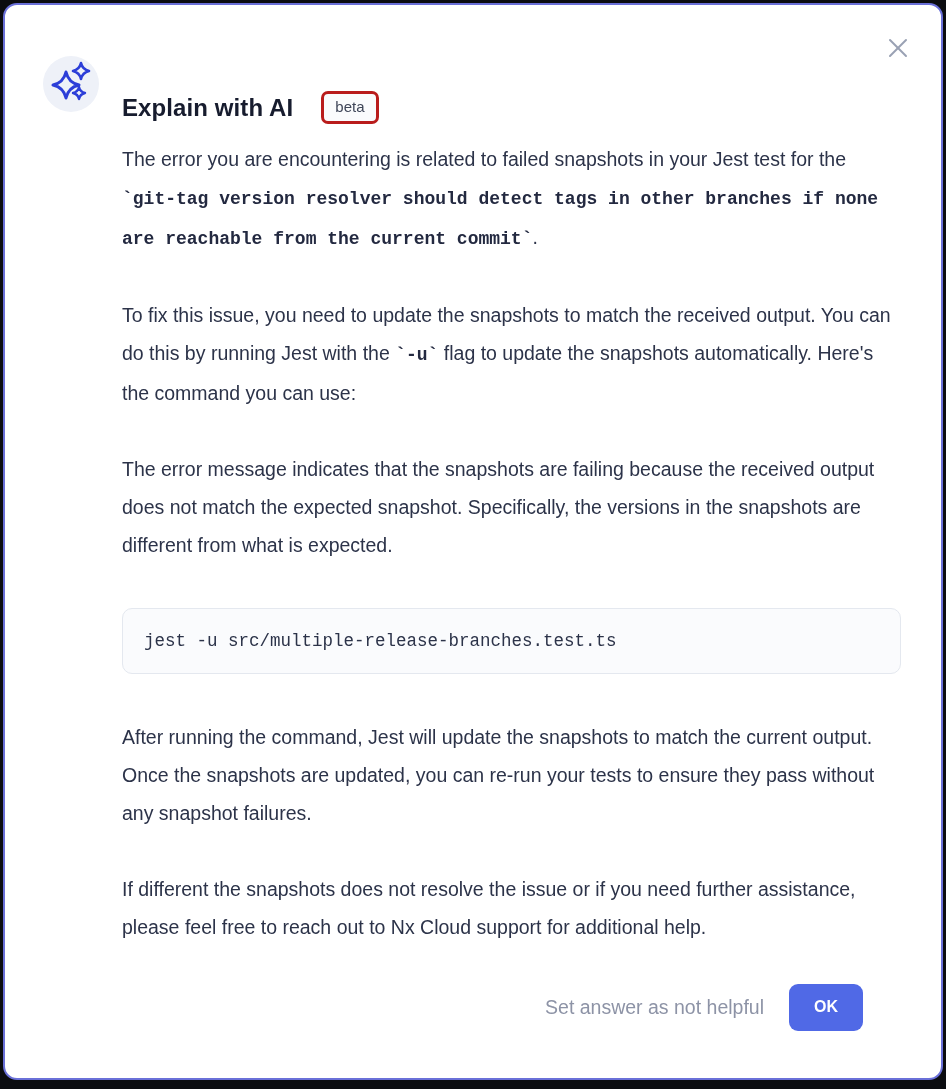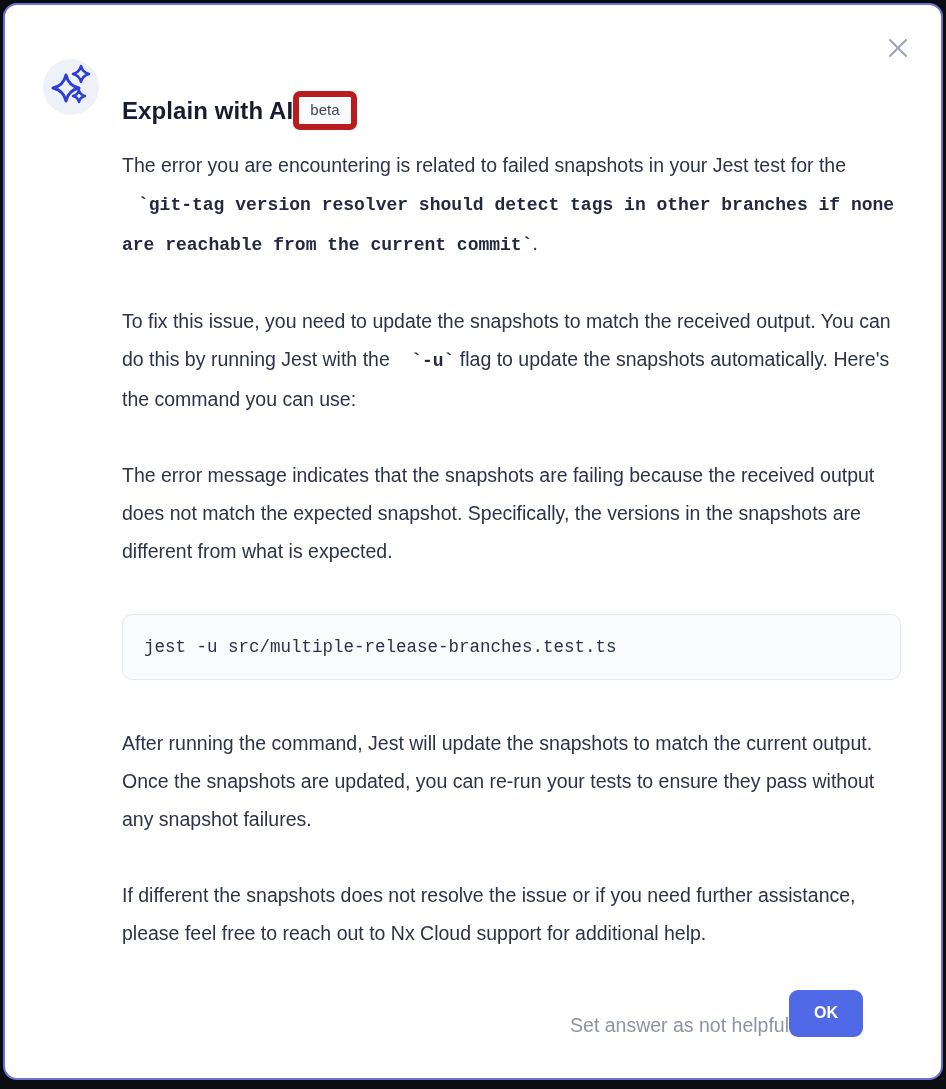--- a/index.html
+++ b/index.html
@@ -24,32 +24,32 @@
     align-items: center;
     padding: 38px 40px 0 38px;
   }
   .avatar {
     width: 56px; height: 56px;
     border-radius: 50%;
     background: #eef1f8;
     display: flex; align-items: center; justify-content: center;
     flex: 0 0 auto;
   }
-  .title-row { display: flex; align-items: center; gap: 0; margin-left: 23px; margin-top: 48px; }
+  .title-row { display: flex; align-items: center; gap: 28px; margin-left: 23px; margin-top: 48px; }
   .title {
     font-size: 24px;
     font-weight: 600;
     color: #171c2e;
     letter-spacing: 0.1px;
   }
   .badge {
     font-size: 15px;
     color: #3f4659;
     background: #fafbfd;
-    border: 6px solid #b91c1c;
+    border: 3px solid #b91c1c;
     border-radius: 7px;
     padding: 4px 11px 5px;
     line-height: 1.2;
   }
   .close-btn {
     position: absolute;
     top: 29px; right: 28px;
     width: 30px; height: 30px;
     background: transparent;
     border: none;
@@ -64,40 +64,40 @@
     font-size: 19.5px;
     line-height: 38px;
     color: #2c3349;
     margin: 0 0 38px 0;
   }
   code.inline {
     font-family: "Liberation Mono", monospace;
     font-weight: 700;
     font-size: 18px;
     color: #232940;
-    margin-left: 16px;
   }
   .code-block {
     border: 1px solid #e4e8ef;
     background: #fafbfd;
     border-radius: 10px;
     padding: 22px 21px;
     margin: 44px 0;
   }
   .code-block code {
     font-family: "Liberation Mono", monospace;
     font-size: 17.5px;
     color: #2c3349;
     white-space: pre;
   }
   
   .footer {
     display: flex;
     justify-content: flex-end;
-    align-items: flex-end;
+    align-items: center;
+    gap: 25px;
     padding: 0 38px;
     margin-top: 36px;
   }
   .not-helpful {
     background: transparent;
     border: none;
     font-family: "Liberation Sans", sans-serif;
     font-size: 19.5px;
     color: #8d93a6;
     cursor: pointer;

